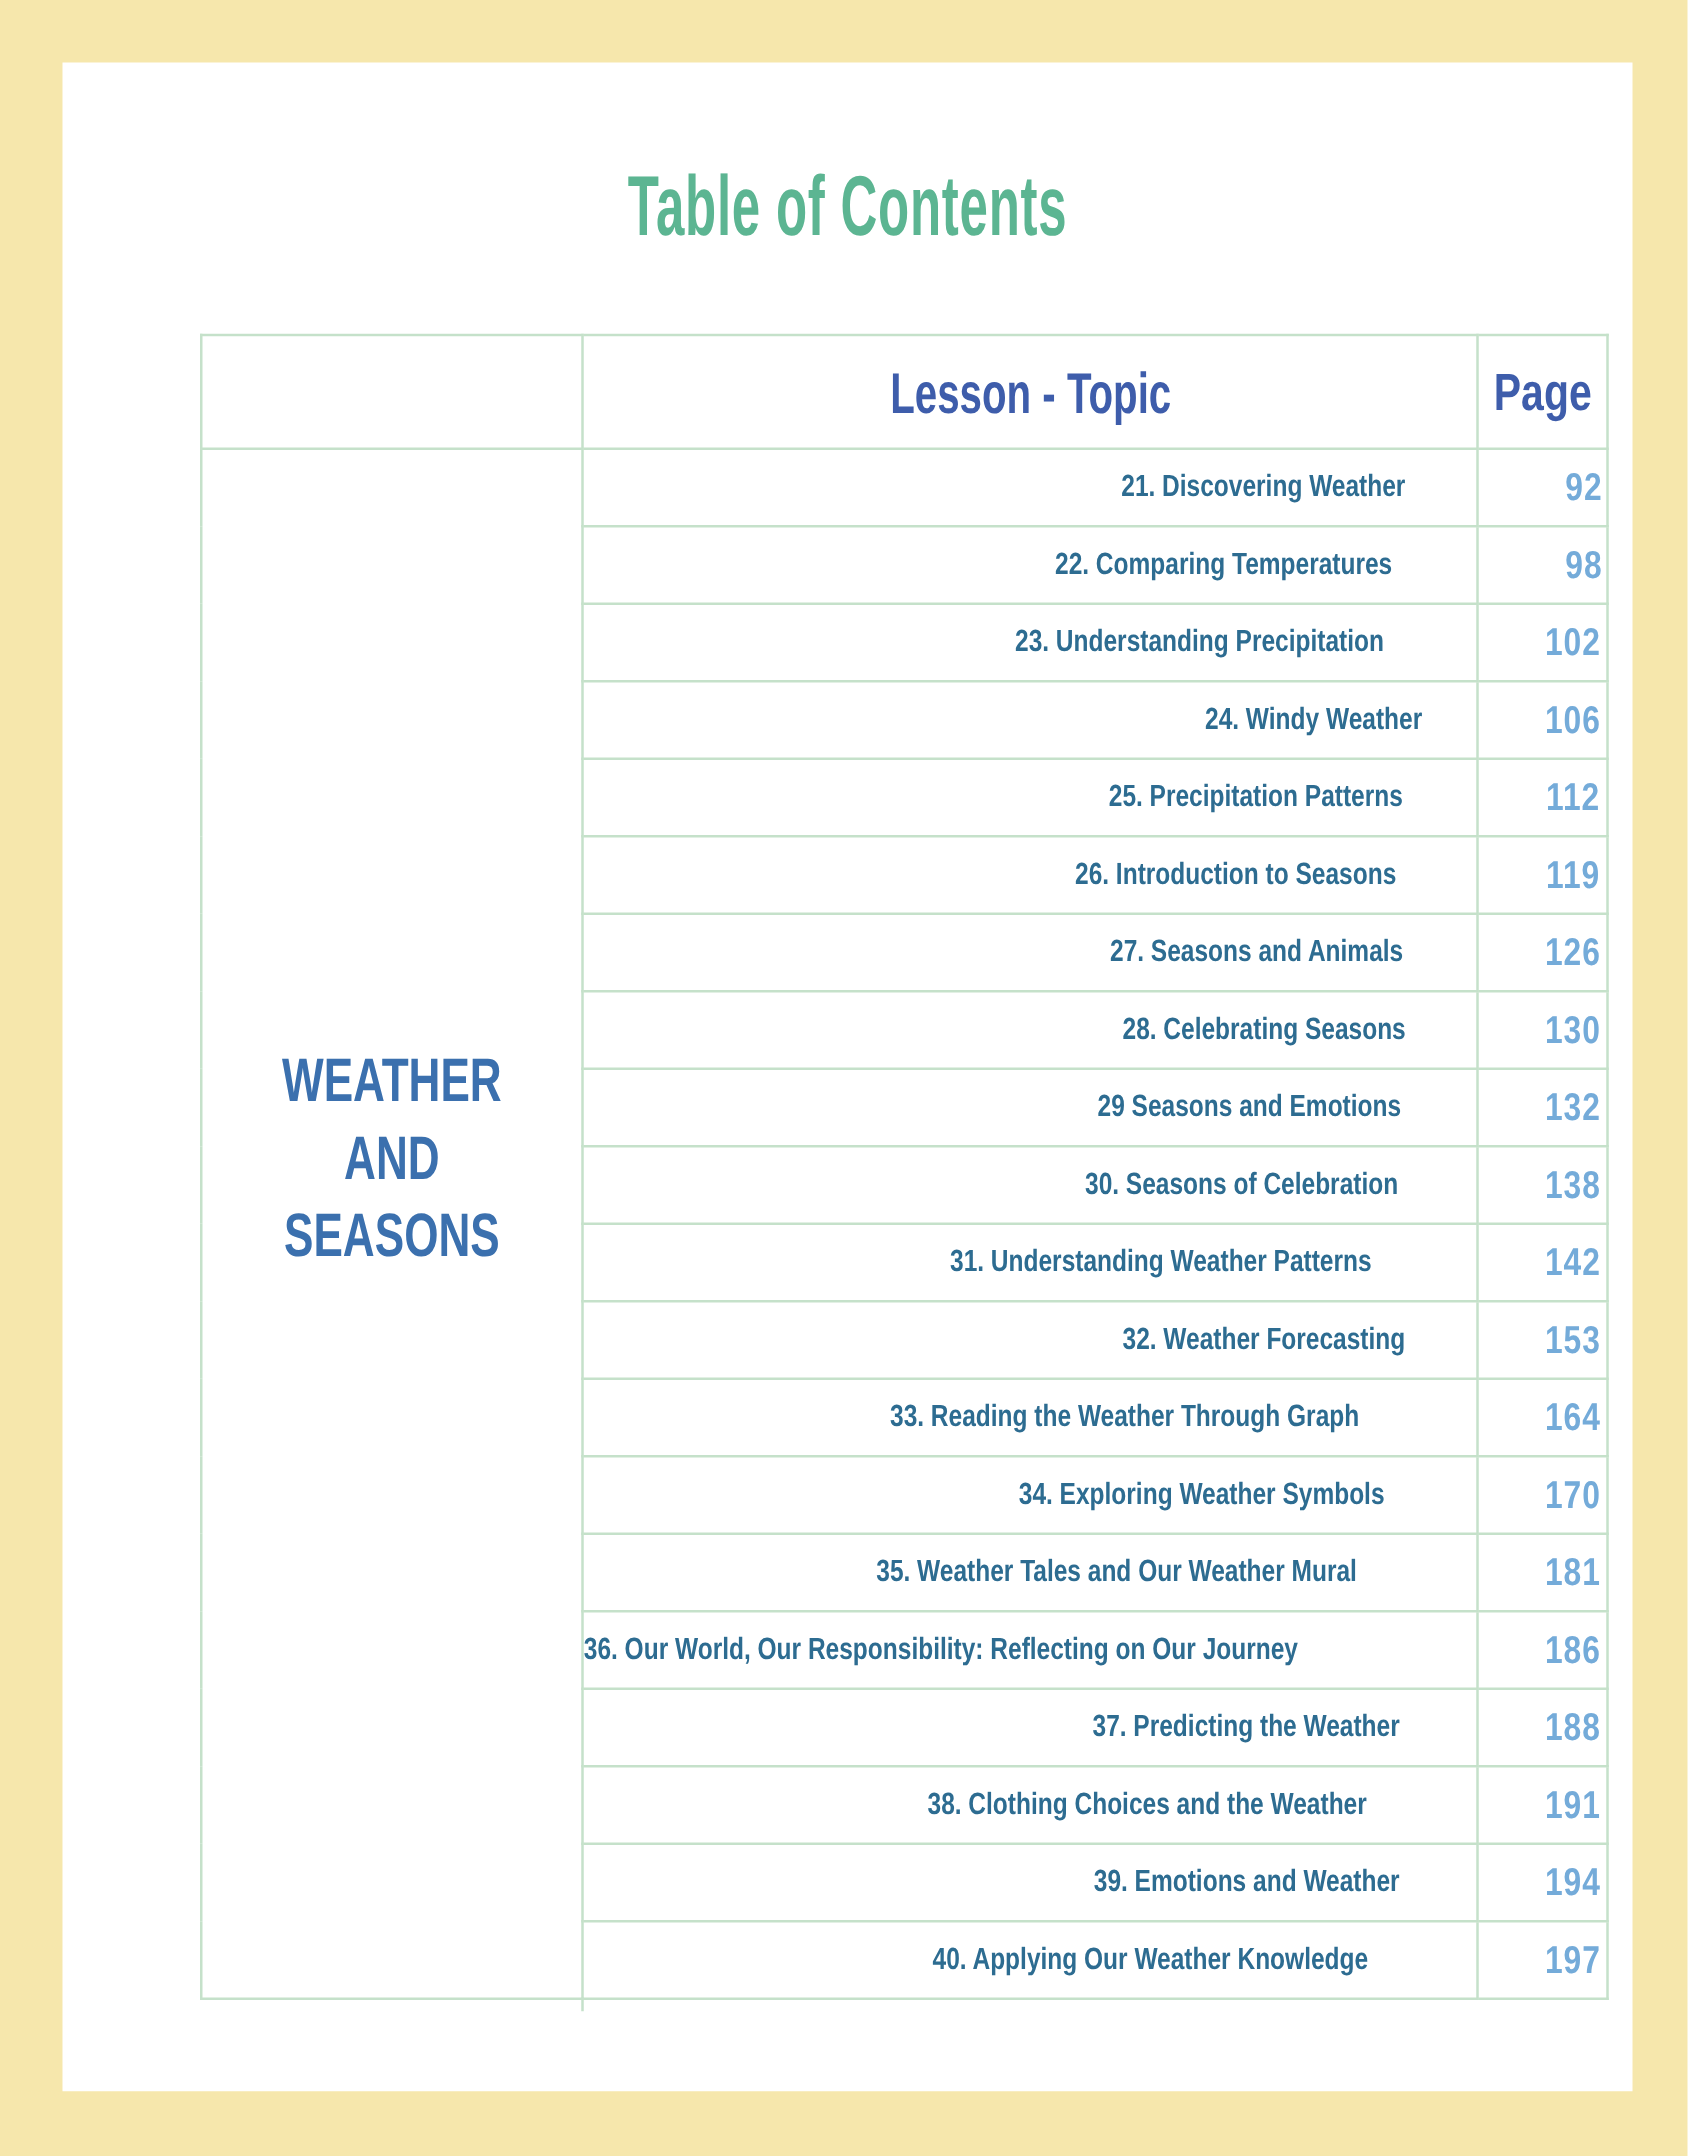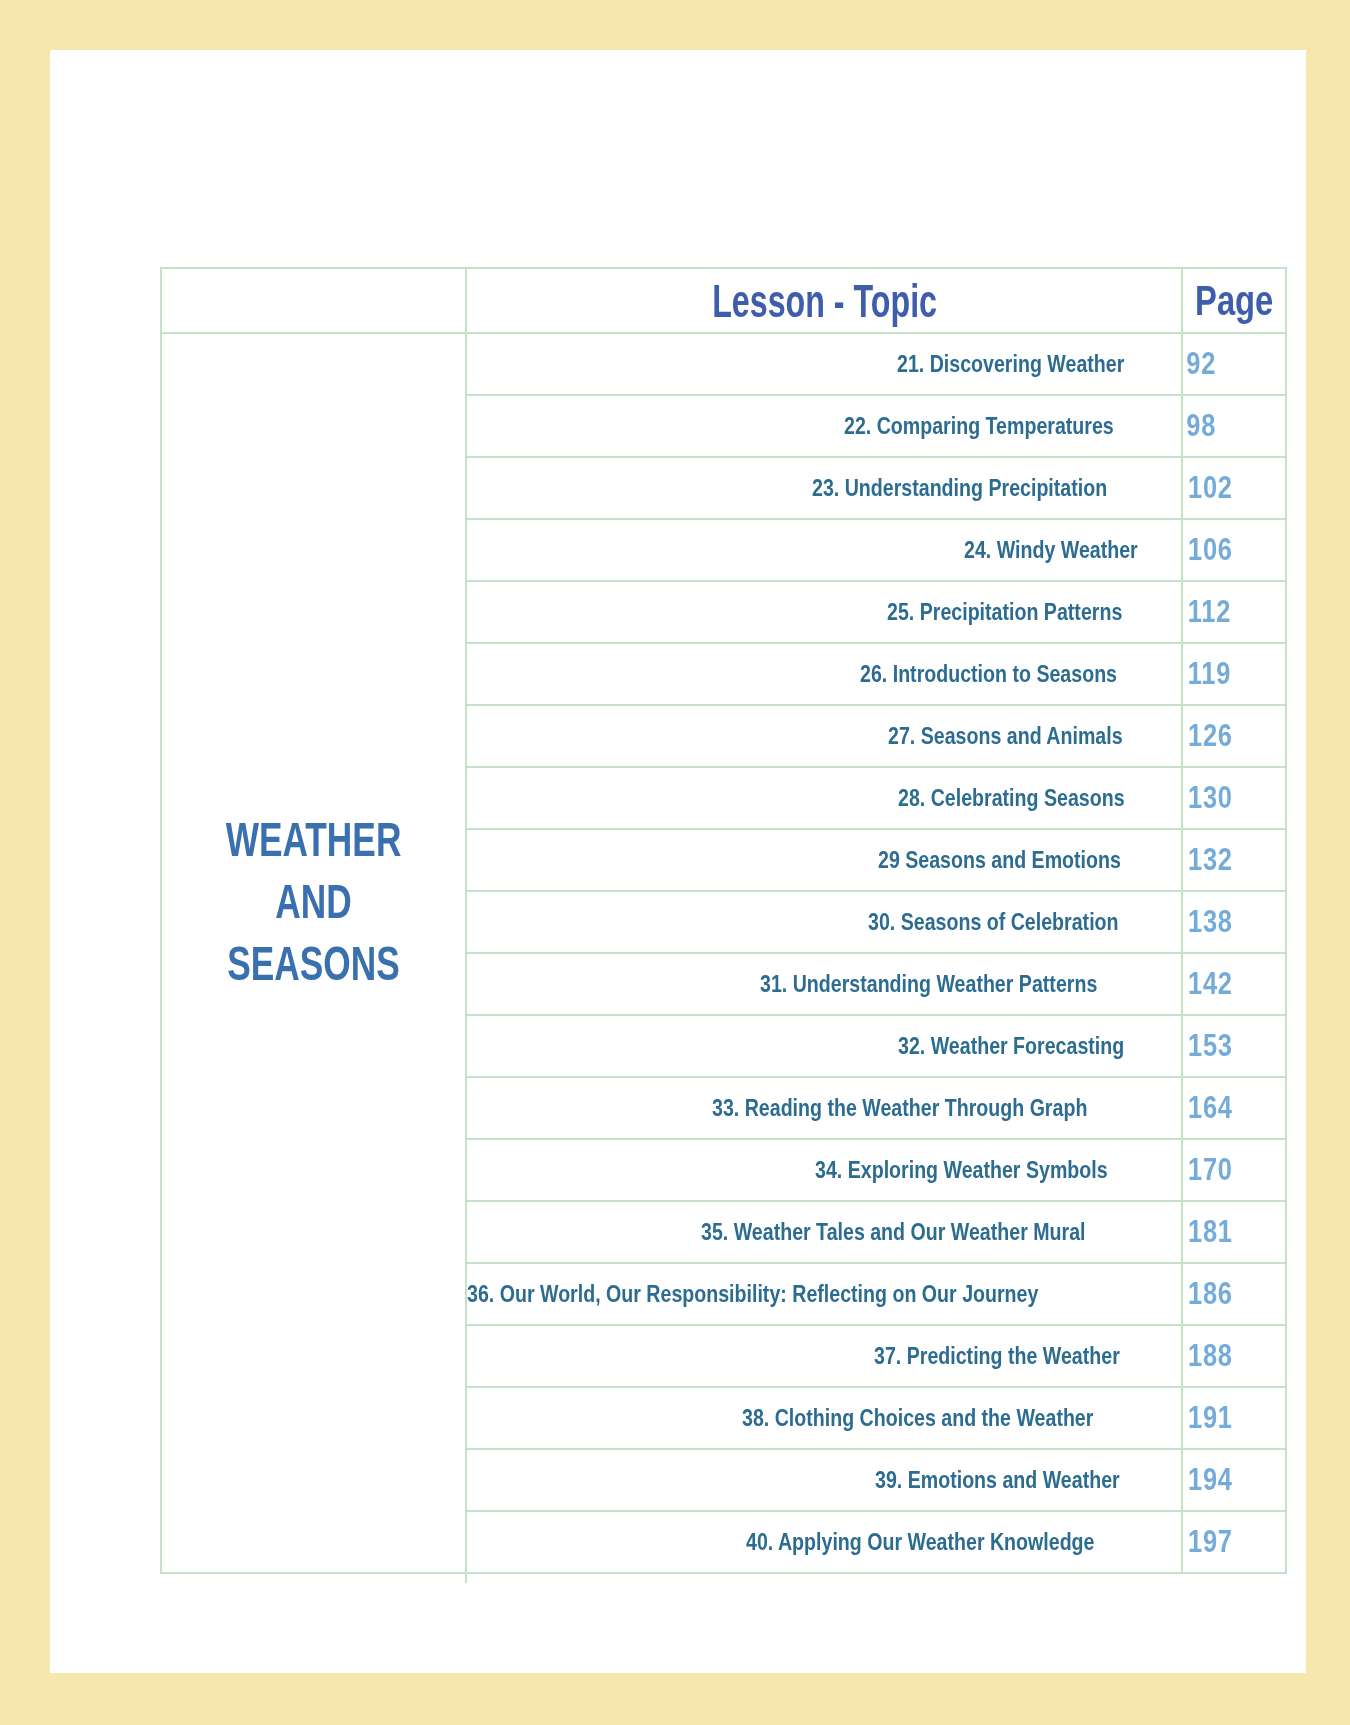--- a/index.html
+++ b/index.html
@@ -14,55 +14,58 @@
   }
   .title-wrap { position:absolute; top:76px; left:0; width:100%; text-align:center; }
   .title-text {
     display:inline-block; font-size:68px; font-weight:bold; white-space:nowrap;
     color: var(--title-color, #5cb592);
     transform: scaleX(0.60); transform-origin:50% 50%; letter-spacing:1px;
   }
   .toc-wrap { position:absolute; left:110px; top:217px; }
   table.toc { border-collapse:collapse; table-layout:fixed; }
   table.toc th, table.toc td { border:2px solid var(--grid-color, #c5e1ca); padding:0; background:#fff; }
-  thead tr { height:65px; }
+  thead tr { height:91px; }
   tbody tr { height:62px; }
   th { text-align:center; vertical-align:middle; }
   .h-text {
     display:inline-block; font-weight:bold; white-space:nowrap;
     color: var(--header-color, #3e5dab);
   }
   .topic-h .h-text { font-size:46px; transform:scaleX(0.70); transform-origin:50% 50%; }
   .page-h  .h-text { font-size:42px; transform:scaleX(0.78); transform-origin:50% 50%; }
   td.topic-cell { padding-left:26px; vertical-align:middle;text-align:right; }
   .topic-text {
     display:inline-block; font-size:24.5px; font-weight:bold; white-space:nowrap;
     color: var(--row-text-color, #2d6c91);
     transform:scaleX(0.80); transform-origin:0 50%;
   }
-  td.page-cell { text-align:left; vertical-align:middle; }
+  td.page-cell { text-align:right; vertical-align:middle; }
   .page-text {
     display:inline-block; font-size:31px; font-weight:bold; letter-spacing:1px;
     color: var(--page-num-color, #74abd9);
     transform:scaleX(0.82); transform-origin:50% 50%;
   }
   td.section-cell { text-align:center; vertical-align:middle; }
   .section-label { transform:translateY(-52px);text-align:center; }
   .sl-line {
     display:block; font-size:49px; font-weight:bold; line-height:62px; white-space:nowrap;
     color: var(--section-color, #3b70ae);
     transform:scaleX(0.72); transform-origin:50% 50%;
   }
   .tail { position:absolute; left:305px; top:calc(100% - 2px); width:2px; height:11px;
           background: var(--grid-color, #c5e1ca); }
 </style>
 </head>
 <body>
 
 <div class="page">
+  <div class="title-wrap">
+    <span class="title-text">Table of Contents</span>
+  </div>
 
   <div class="toc-wrap">
     <table class="toc">
       <colgroup>
         <col style="width:305px">
         <col style="width:638px">
         <col style="width:104px">
       </colgroup>
       <thead>
         <tr>

